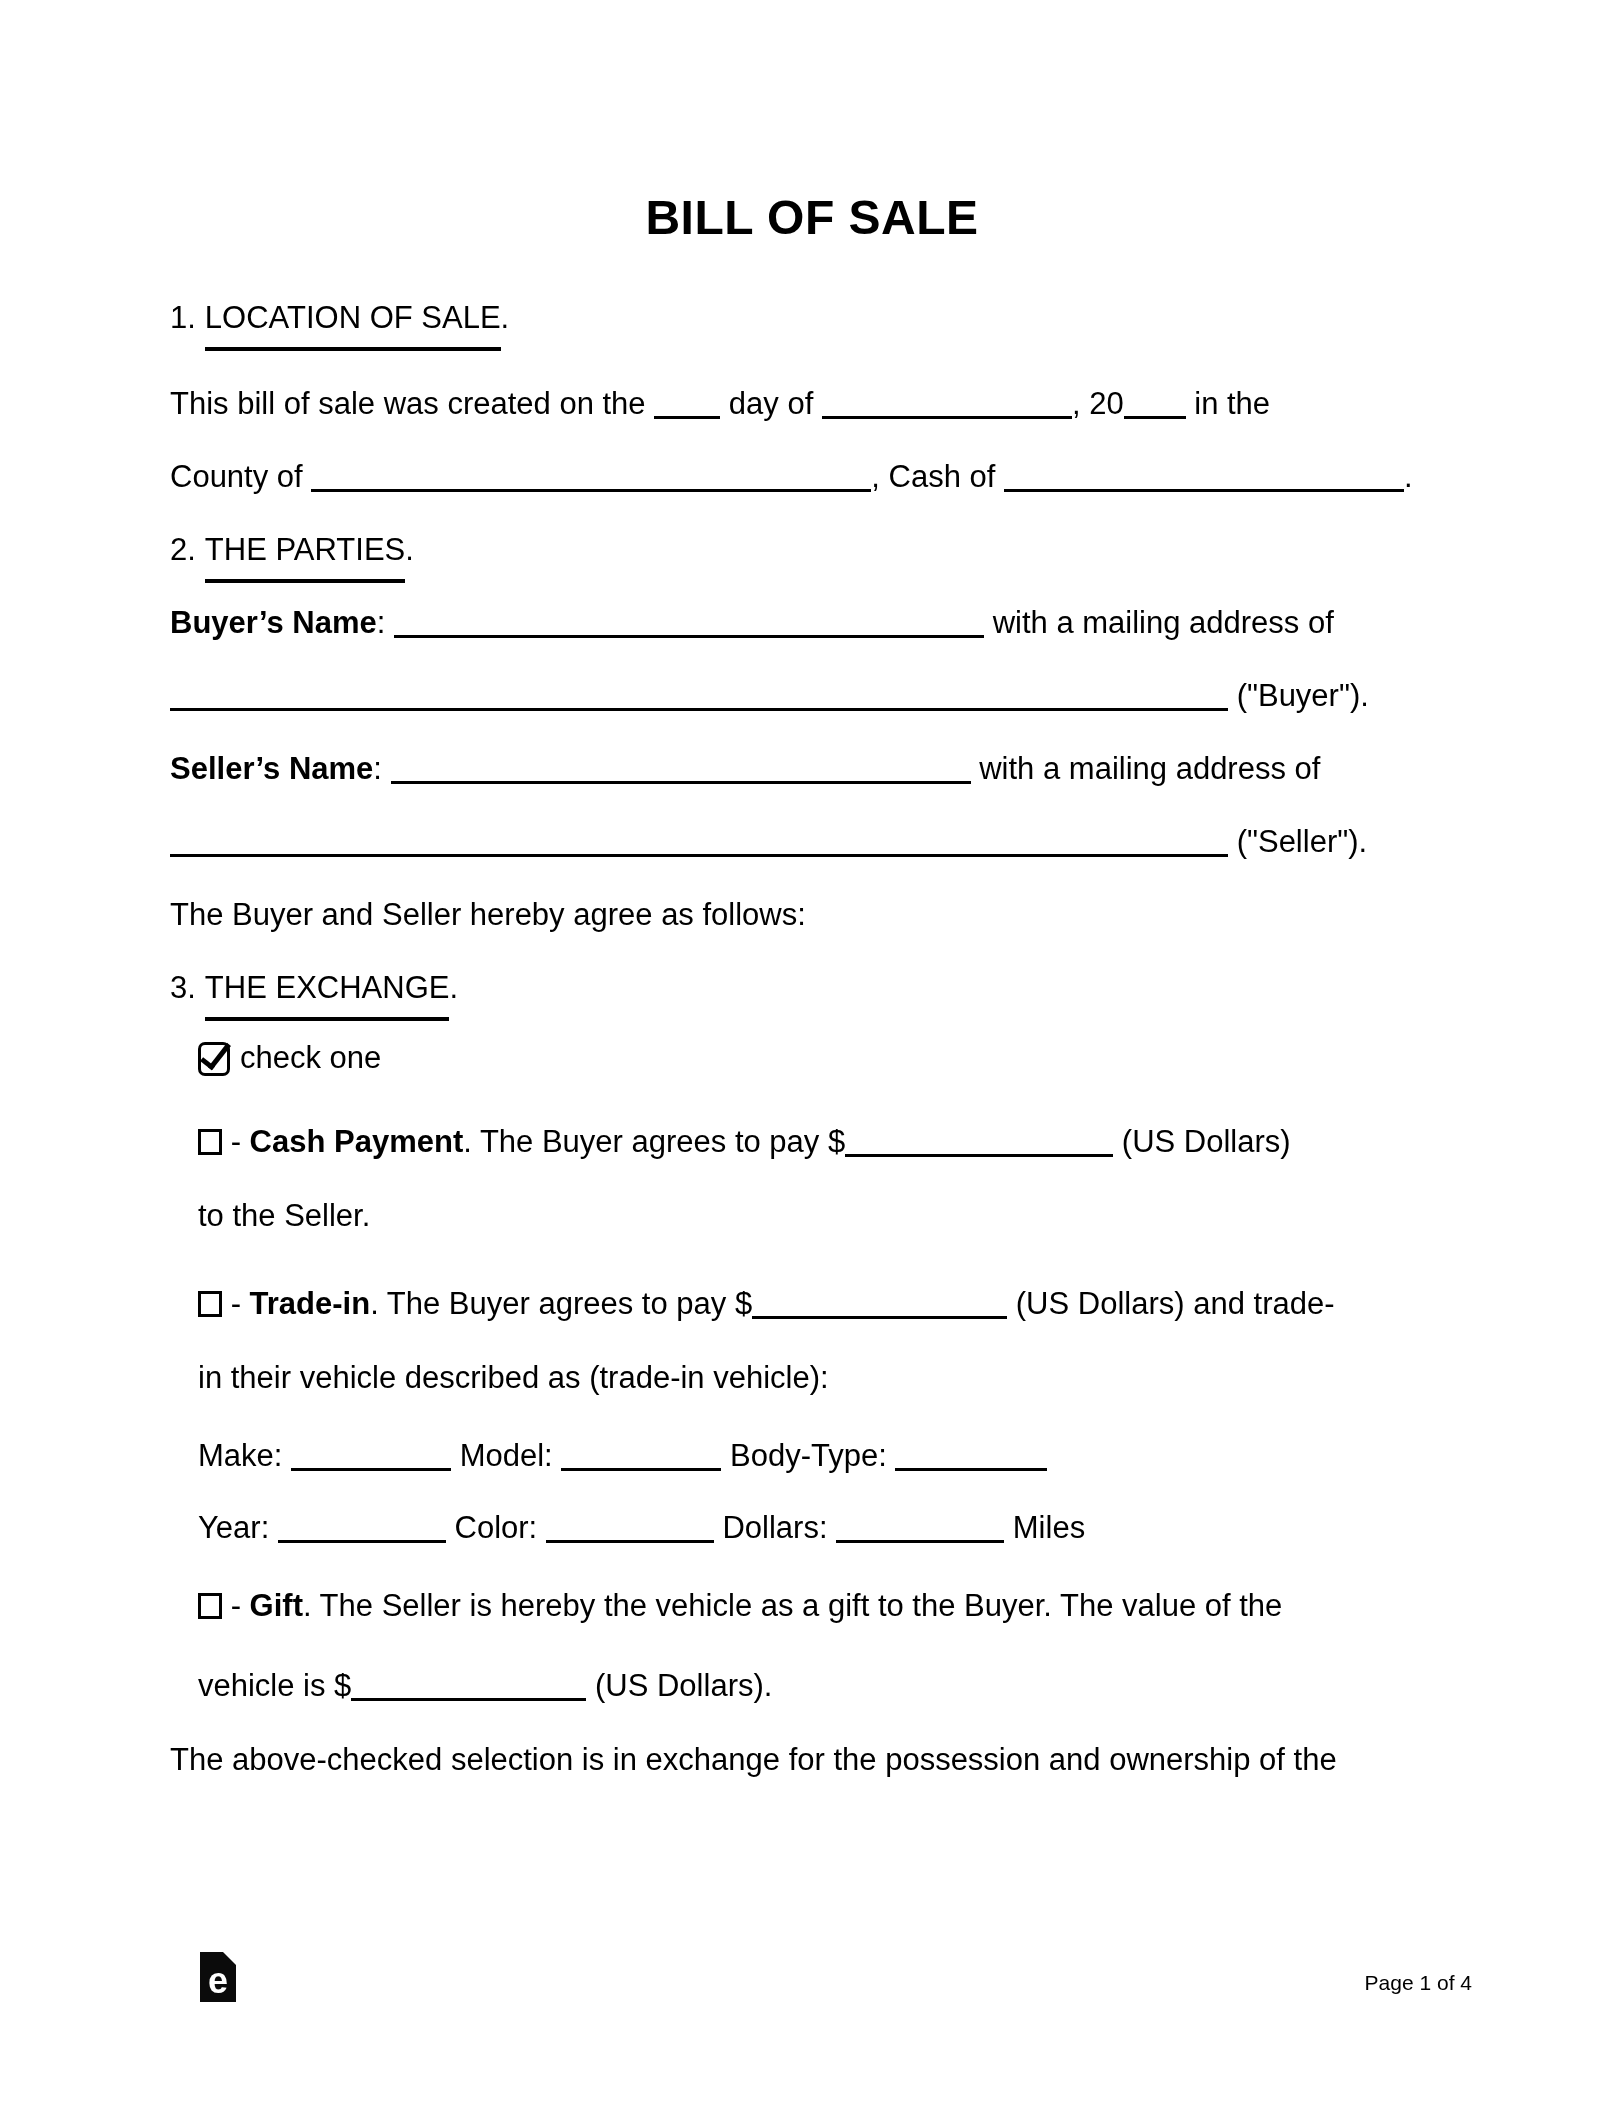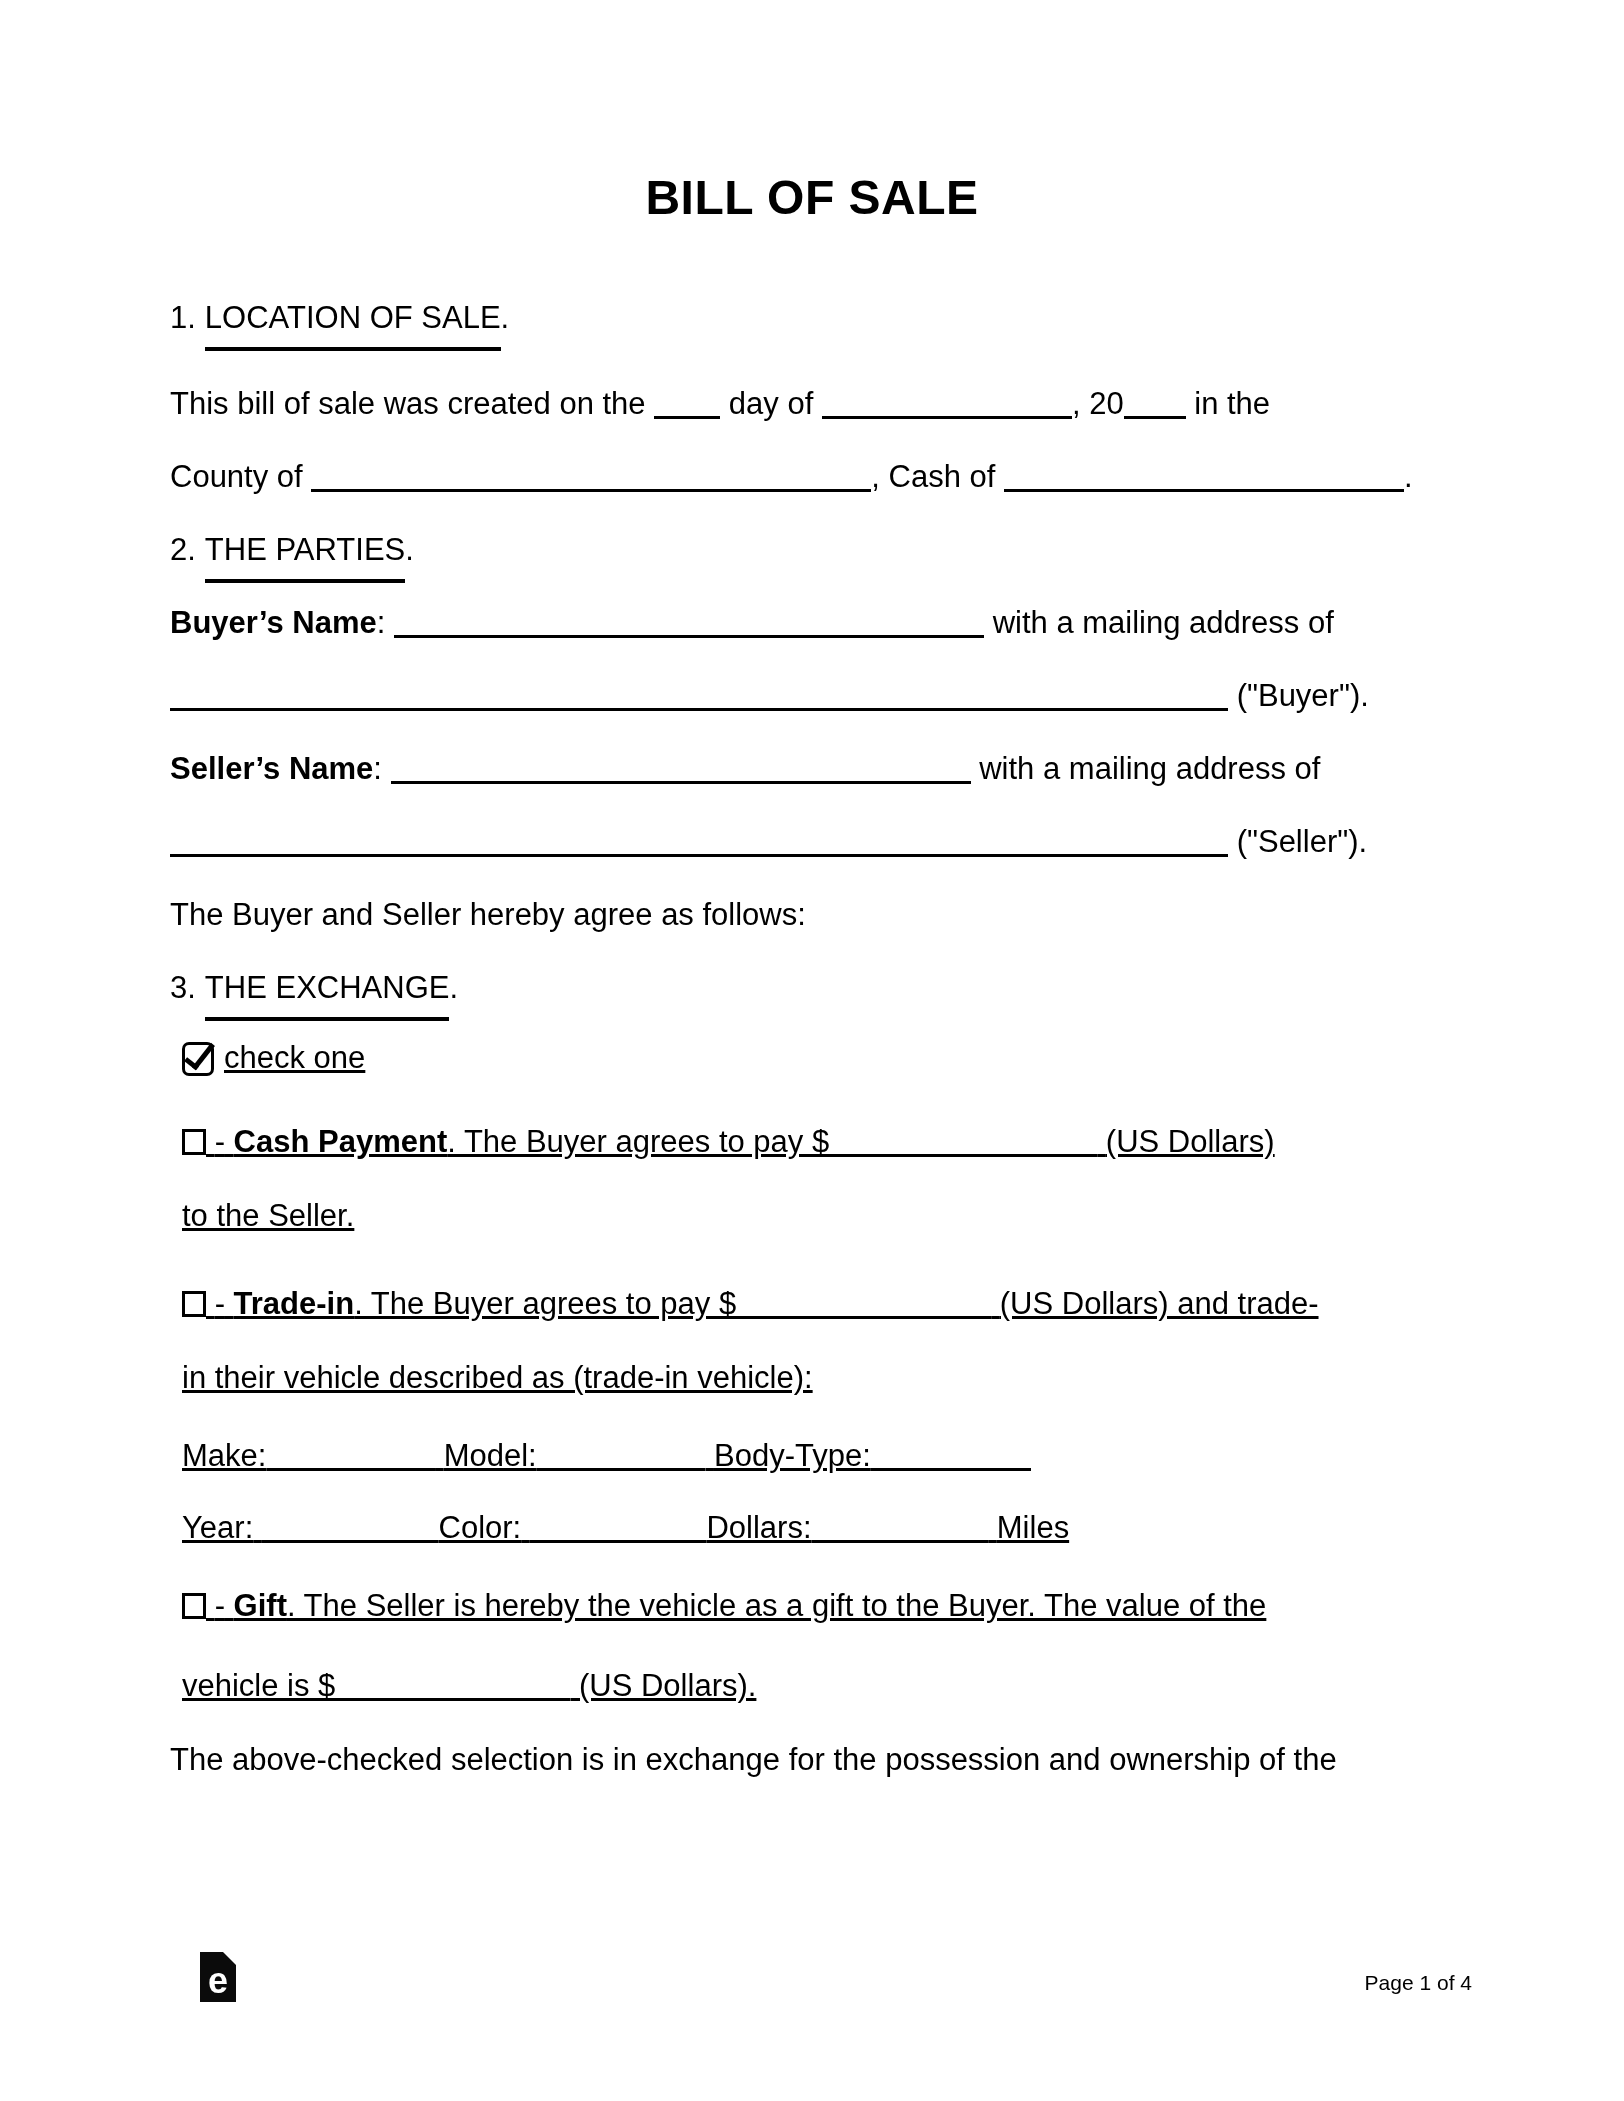--- a/index.html
+++ b/index.html
@@ -12,29 +12,30 @@
     font-size:31px;
     color:#000;
     overflow:hidden;
   }
   .line{
     position:absolute;
     left:170px;
     line-height:40px;
     white-space:nowrap;
   }
-  .indent{left:182px;text-decoration:underline;}
+  .indent{left:198px;}
   .title-line{
     left:0;
     width:1624px;
     text-align:center;
     font-size:48px;
     font-weight:bold;
     line-height:56px;
     letter-spacing:0.5px;
+    margin-top:20px;
   }
   .num{margin-right:9px;}
   .hline{border-bottom:4px solid #000;padding-bottom:12px;}
   b{font-weight:bold;text-align:center;}
   .blank{
     display:inline-block;
     height:2px;
     border-bottom:3px solid #000;
     position:relative;
     top:5px;

